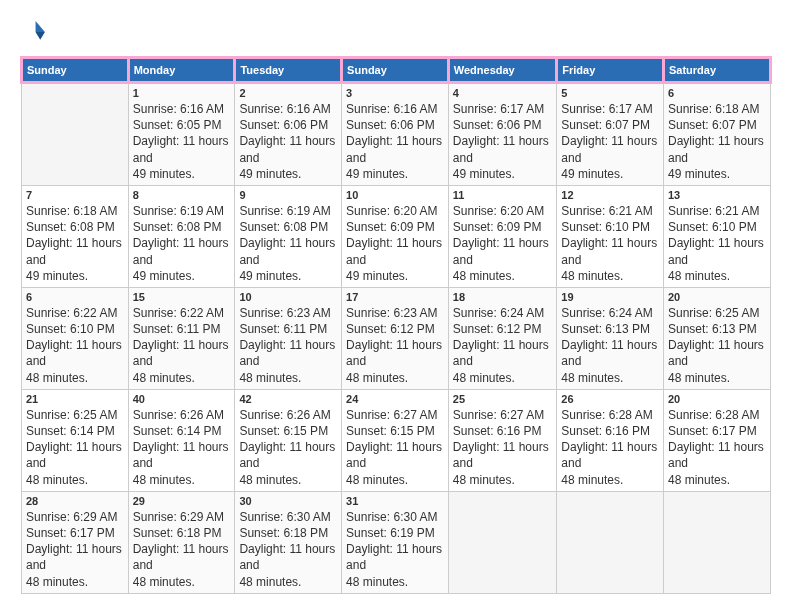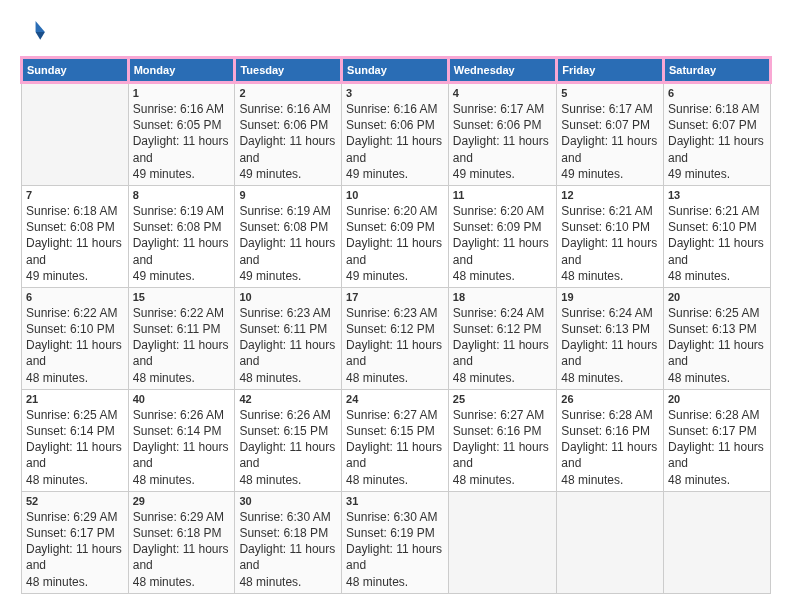--- a/index.html
+++ b/index.html
@@ -239,21 +239,21 @@
             <div class="day-num">26</div>
             <div class="day-info">Sunrise: 6:28 AM<br>Sunset: 6:16 PM<br>Daylight: 11 hours and<br>48 minutes.</div>
           </td>
           <td>
             <div class="day-num">20</div>
             <div class="day-info">Sunrise: 6:28 AM<br>Sunset: 6:17 PM<br>Daylight: 11 hours and<br>48 minutes.</div>
           </td>
         </tr>
         <tr>
           <td>
-            <div class="day-num">52</div>
+            <div class="day-num">28</div>
             <div class="day-info">Sunrise: 6:29 AM<br>Sunset: 6:17 PM<br>Daylight: 11 hours and<br>48 minutes.</div>
           </td>
           <td>
             <div class="day-num">29</div>
             <div class="day-info">Sunrise: 6:29 AM<br>Sunset: 6:18 PM<br>Daylight: 11 hours and<br>48 minutes.</div>
           </td>
           <td>
             <div class="day-num">30</div>
             <div class="day-info">Sunrise: 6:30 AM<br>Sunset: 6:18 PM<br>Daylight: 11 hours and<br>48 minutes.</div>
           </td>

